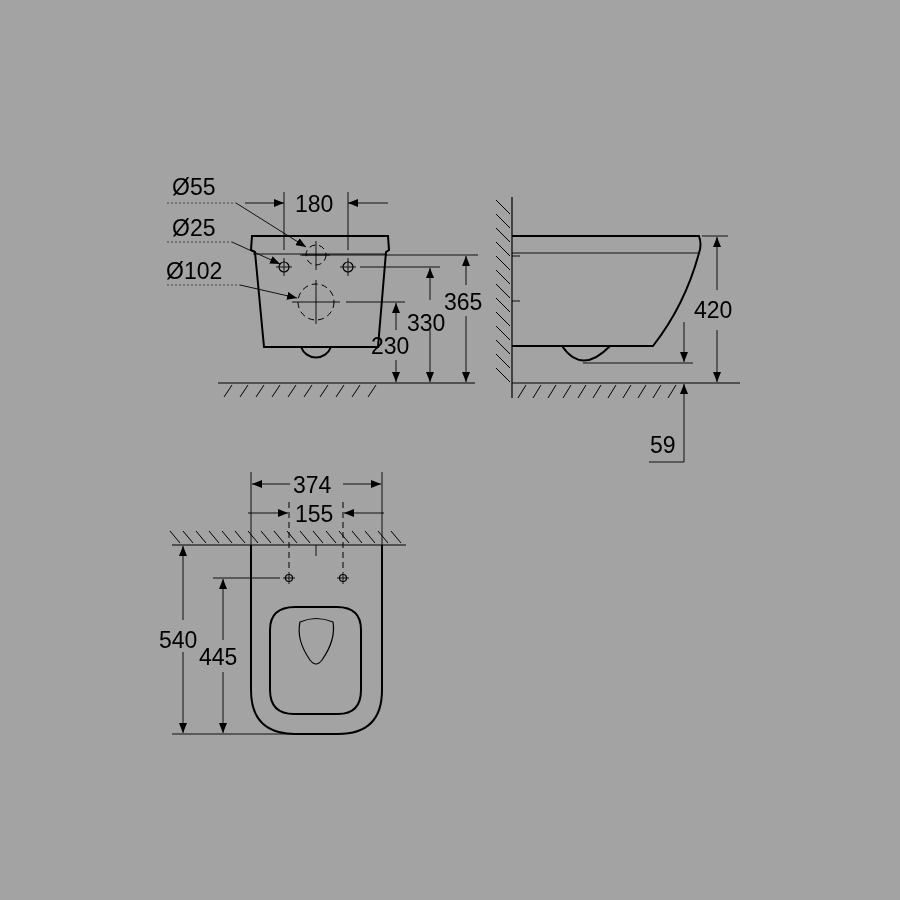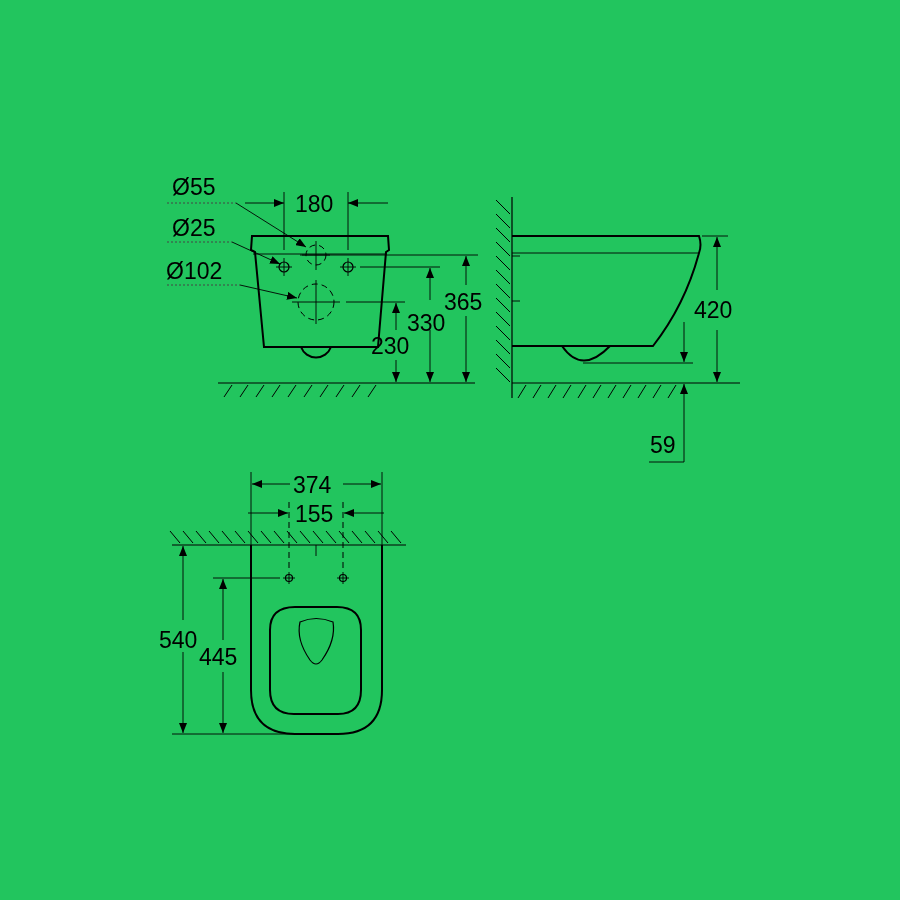--- a/index.html
+++ b/index.html
@@ -1,16 +1,16 @@
 <!DOCTYPE html>
 <html><head>
 <meta charset="utf-8">
 <style>
   html,body{margin:0;padding:0;background:#fff;}
-  #canvas{position:relative;width:900px;height:900px;background:#22c55e;overflow:hidden;}
+  #canvas{position:relative;width:900px;height:900px;background:#a3a3a3;overflow:hidden;}
   svg{position:absolute;left:0;top:0;}
   .ln{stroke:#000;fill:none;stroke-width:1.2;}
   .thick{stroke:#000;fill:none;stroke-width:2;}
   .thin{stroke:#000;fill:none;stroke-width:0.9;}
   .dash{stroke:#000;fill:none;stroke-width:1;stroke-dasharray:6 4;}
   .dot{stroke:#444;fill:none;stroke-width:1;stroke-dasharray:2 2;}
   .hatch{stroke:#000;stroke-width:1;}
   .lbl{font-family:"Liberation Sans",sans-serif;font-size:23px;fill:#000;}
 </style>
 </head>

